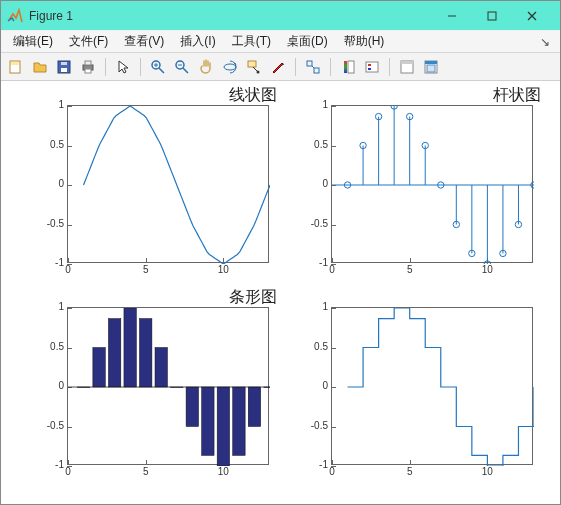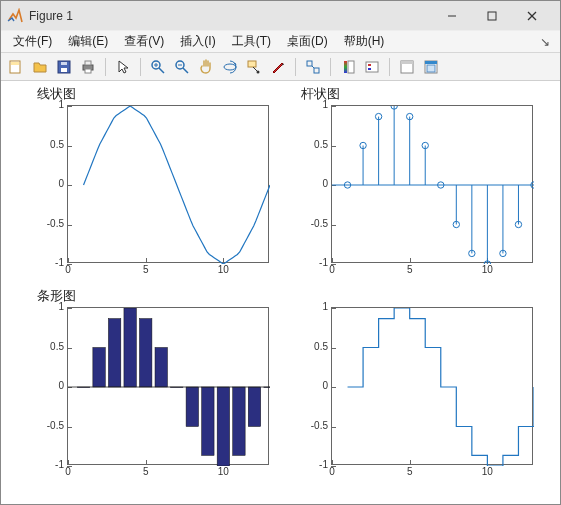--- a/index.html
+++ b/index.html
@@ -12,21 +12,21 @@
     overflow: hidden;
     border: 1px solid #888;
     background: #fff;
   }
   
   .titlebar {
     height: 30px;
     display: flex;
     align-items: center;
     padding: 0 8px 0 6px;
-    background: #e5e5e5;
+    background: #5eead4;
     border-bottom: 1px solid #eee;
   }
   .titlebar .logo {
     width: 16px; height: 16px;
     margin-right: 6px;
     display: inline-flex;
   }
   .titlebar .title { flex: 0 0 auto; font-size: 12px; color: #333; }
   .titlebar .spacer { flex: 1; }
   .winbtn {
@@ -85,22 +85,22 @@
     height: calc(100% - 30px - 22px - 28px);
     background: #fff;
   }
   .subplot {
     position: absolute;
   }
   .sptitle {
     position: absolute;
     top: -16px;
     left: 0; right: 0;
-    text-align: left;
-    font-size: 13px;
+    text-align: right;
+    font-size: 16px;
     color: #222;
     font-family: "SimSun", serif;
   }
   .axes {
     position: absolute;
     left: 30px; right: 8px; top: 4px; bottom: 18px;
     border: 1px solid #666;
     background: #fff;
   }
   .ytick {
@@ -157,22 +157,22 @@
   </span>
   <span class="winbtn">
     <svg viewBox="0 0 10 10">
         <line x1="1" y1="1" x2="9" y2="9" stroke="#333" stroke-width="1.2"></line>
         <line x1="9" y1="1" x2="1" y2="9" stroke="#333" stroke-width="1.2"></line>
       </svg>
   </span>
 </div>
 
 <div class="menubar">
+  <span class="menuitem">编辑(E)</span>
   <span class="menuitem">文件(F)</span>
-  <span class="menuitem">编辑(E)</span>
   <span class="menuitem">查看(V)</span>
   <span class="menuitem">插入(I)</span>
   <span class="menuitem">工具(T)</span>
   <span class="menuitem">桌面(D)</span>
   <span class="menuitem">帮助(H)</span>
   <span class="menuright">↘</span>
 </div>
 
 <div class="toolbar" id="toolbar">
     <span class="tbtn">

